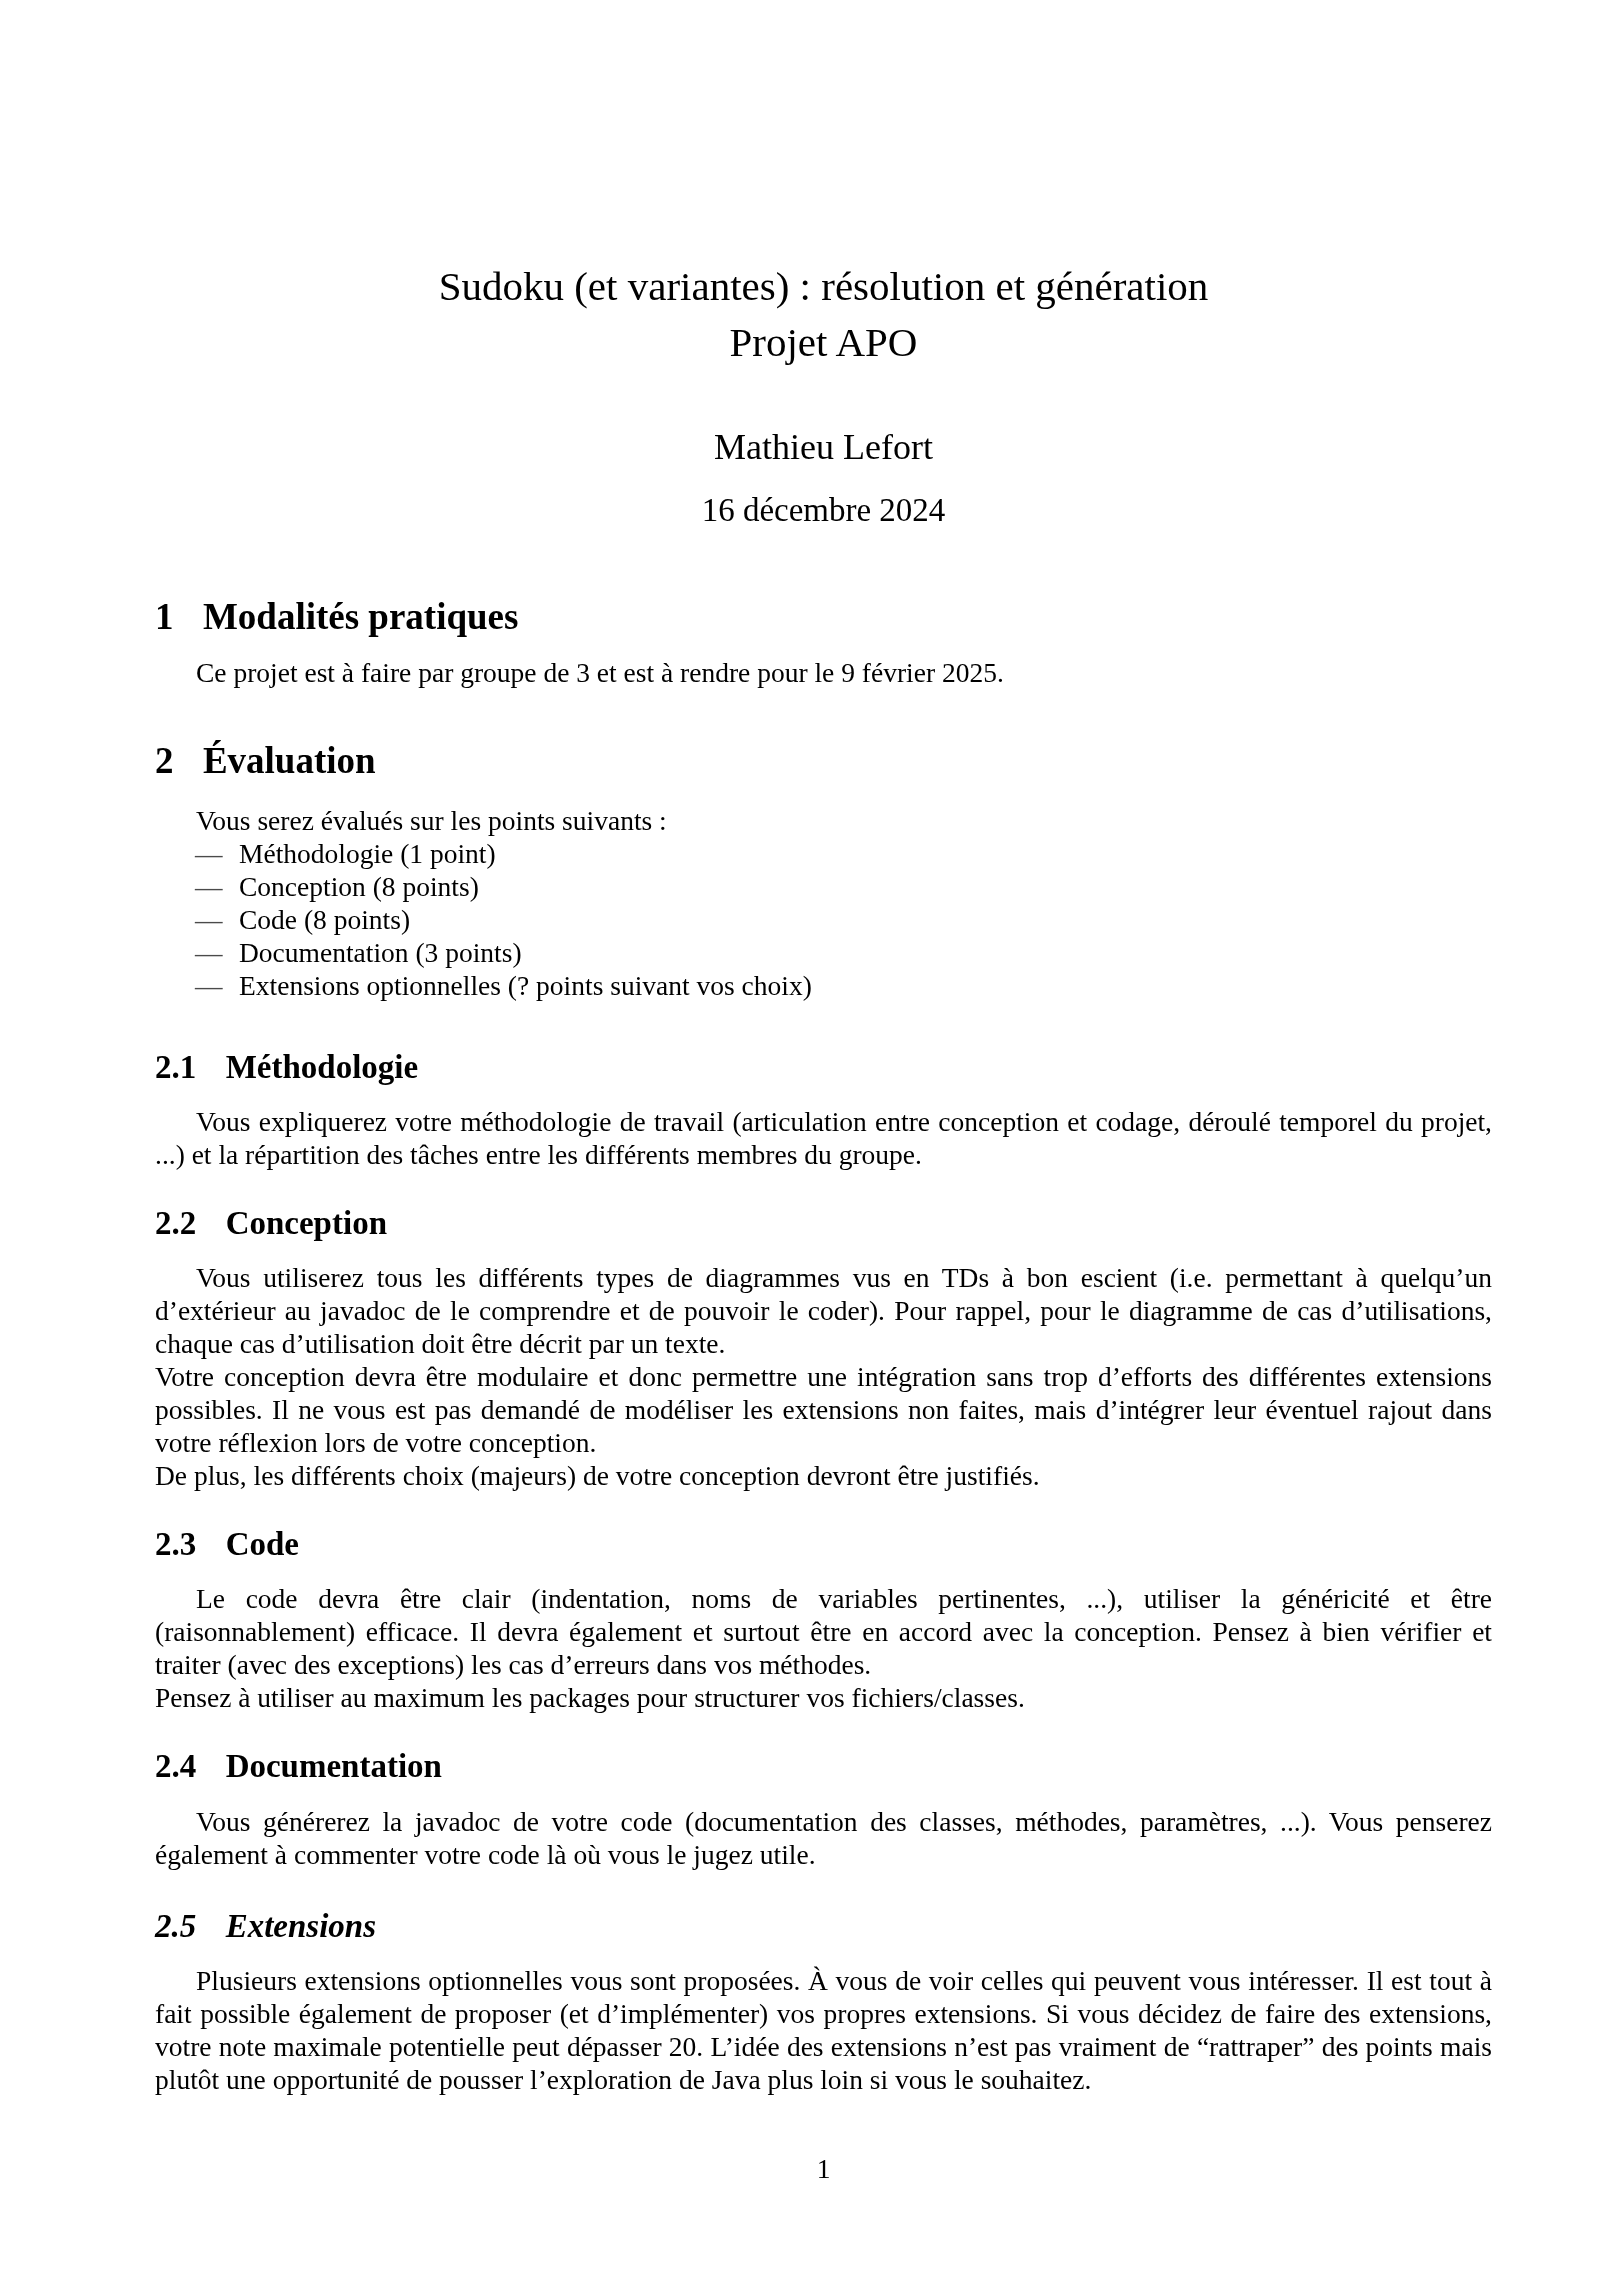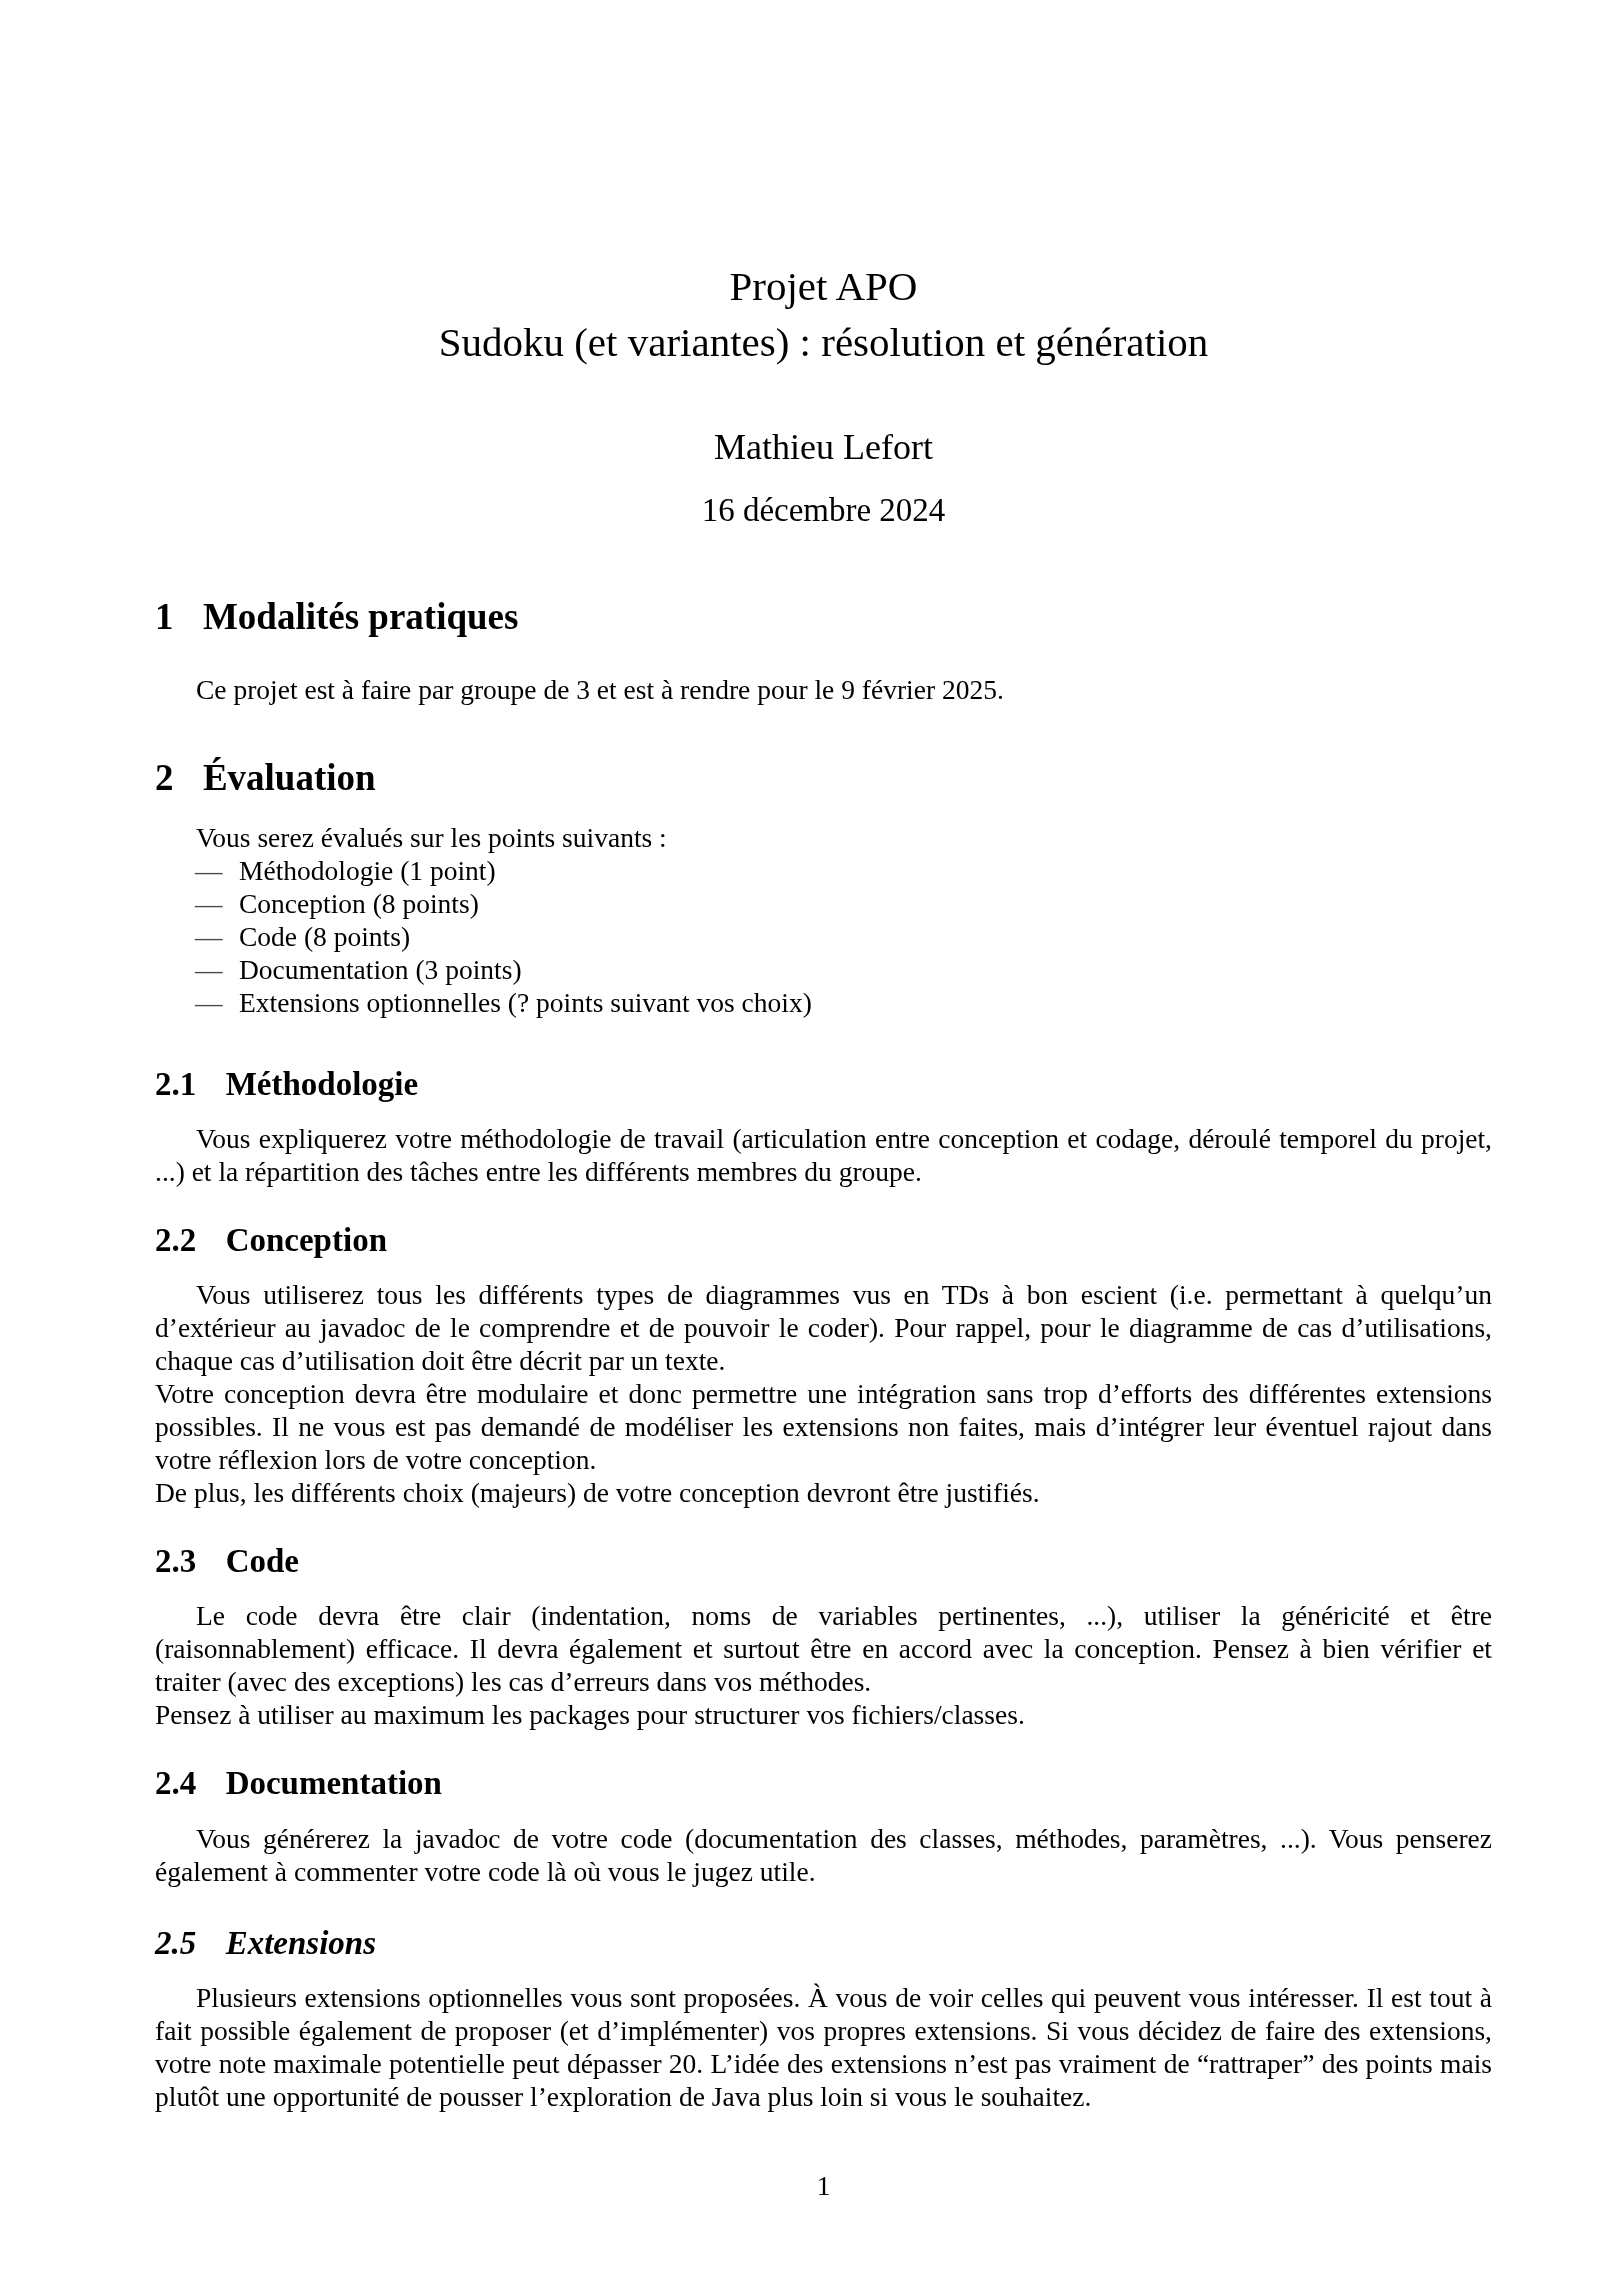--- a/index.html
+++ b/index.html
@@ -39,42 +39,42 @@
   }
   .h-num { display: inline-block; margin-right: 29.4px; }
 
   .para {
     margin: 0;
     text-align: justify;
   }
   .indent { text-indent: 41px; }
 
   .sec-1   { margin-top: 65px; }
-  .par-1   { margin-top: 33px; }
+  .par-1   { margin-top: 16px; }
   .sec-2   { margin-top: 49px; }
   .par-in  { margin-top: 19.6px; }
   .sec-21  { margin-top: 46px; }
   .sec-22  { margin-top: 33px; }
   .sec-23  { margin-top: 33px; }
   .sec-24  { margin-top: 33px; }
   .sec-25  { margin-top: 36px; font-style: italic; }
   .par-b   { margin-top: 18.3px; }
 
   .dash-list { margin: 0; padding: 0; list-style: none; }
   .dash-item { padding-left: 40px; line-height: 33px; }
   .dash-item .marker { display: inline-block; width: 44px; color: #4a4a4a; }
 
   .page-num { margin-top: 56px; text-align: center; }
 </style>
 </head>
 <body>
 
 <header>
+  <div class="title-line center">Sudoku (et variantes) : résolution et génération</div>
   <div class="title-line center">Projet APO</div>
-  <div class="title-line center">Sudoku (et variantes) : résolution et génération</div>
   <div class="author center">Mathieu Lefort</div>
   <div class="date center">16 décembre 2024</div>
 </header>
 
 <h2 class="sec sec-1"><span class="h-num">1</span><span>Modalités pratiques</span></h2>
 <p class="para indent par-1">Ce projet est à faire par groupe de 3 et est à rendre pour le 9 février 2025.</p>
 
 <h2 class="sec sec-2"><span class="h-num">2</span><span>Évaluation</span></h2>
 <p class="para indent par-in">Vous serez évalués sur les points suivants :</p>
 

